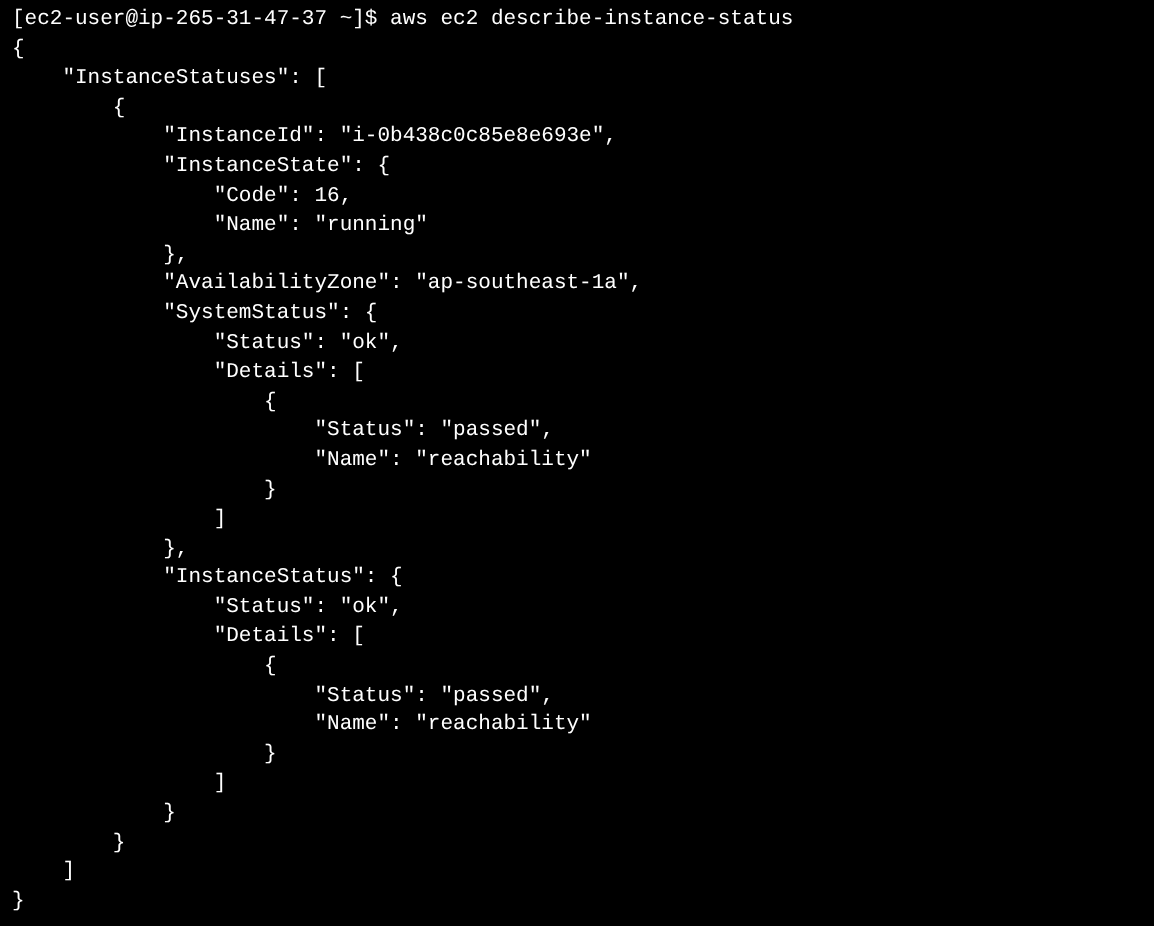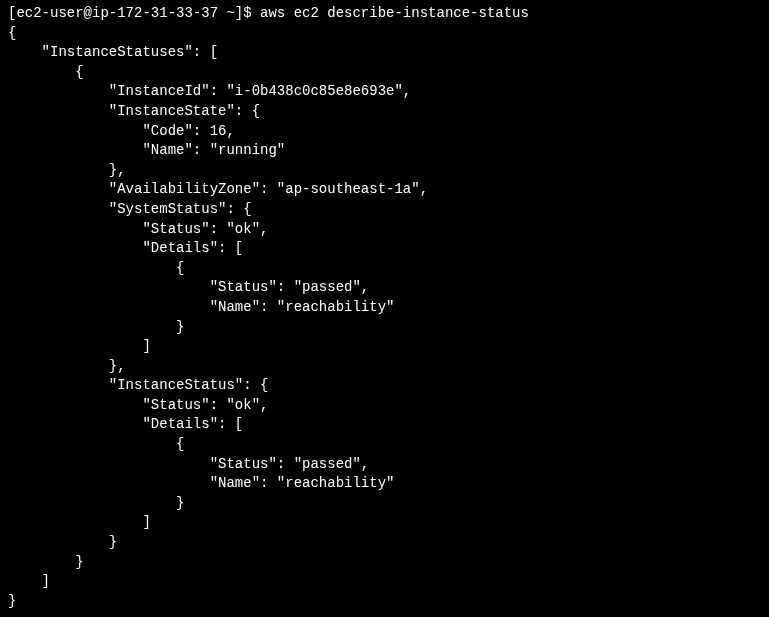--- a/index.html
+++ b/index.html
@@ -20,21 +20,21 @@
       overflow: hidden;
     }
     .prompt-line {
       display: block;
     }
     .json-output {
       display: block;
     }
   </style>
 </head>
-<body><span class="prompt-line"><span>[ec2-user@ip-172-31-33-37 ~]$</span> <span>aws ec2 describe-instance-status</span></span><span class="json-output">{
+<body><span class="prompt-line"><span>[ec2-user@ip-265-31-47-37 ~]$</span> <span>aws ec2 describe-instance-status</span></span><span class="json-output">{
     "InstanceStatuses": [
         {
             "InstanceId": "i-0b438c0c85e8e693e",
             "InstanceState": {
                 "Code": 16,
                 "Name": "running"
             },
             "AvailabilityZone": "ap-southeast-1a",
             "SystemStatus": {
                 "Status": "ok",

